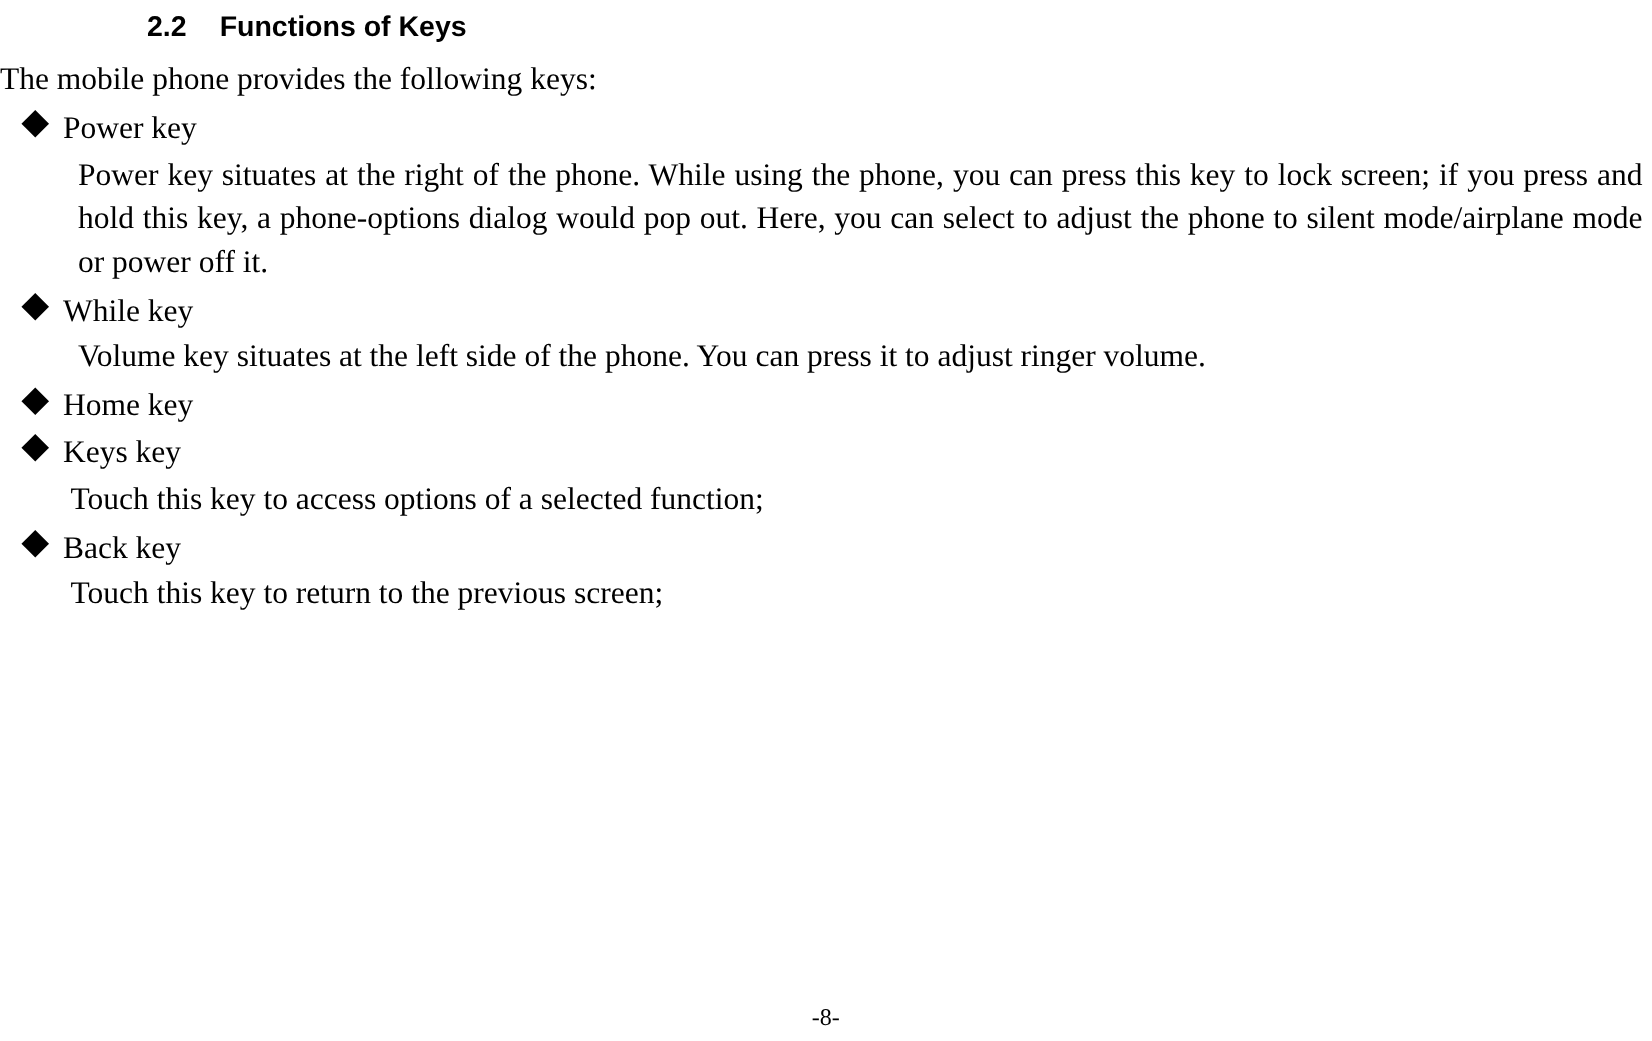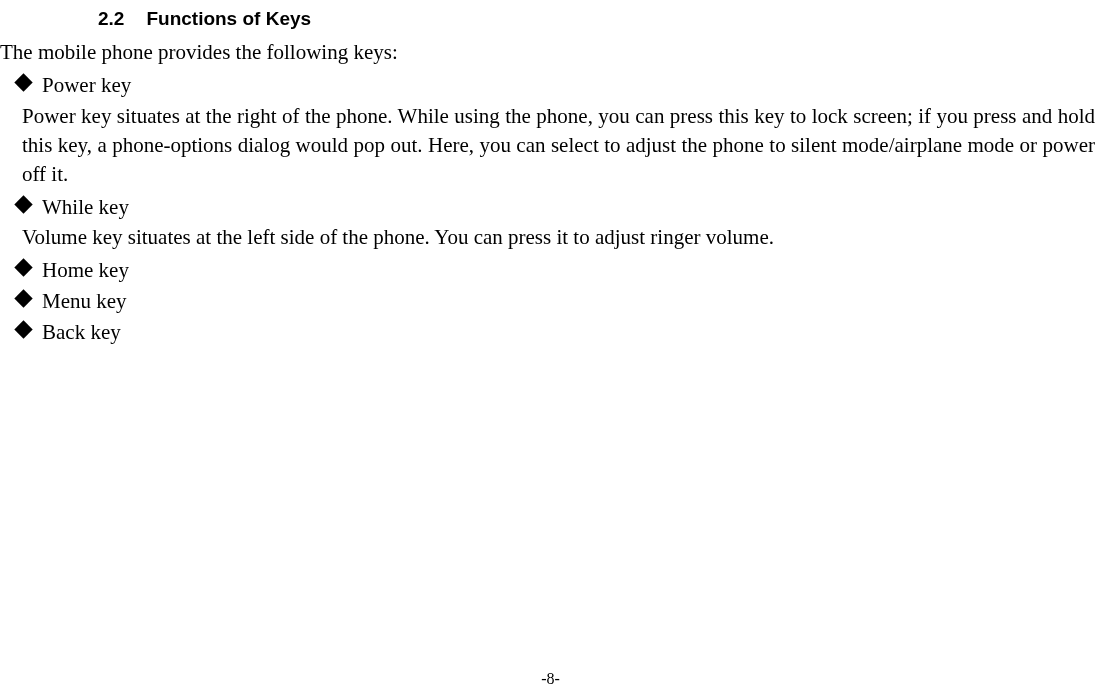--- a/index.html
+++ b/index.html
@@ -45,21 +45,21 @@
       transform: rotate(45deg);
       margin-right: 12px;
       vertical-align: 1px;
       margin-left: 2px;
     }
     .bullet-label {
       vertical-align: middle;
     }
     .body-text {
       font-size: 21px;
-      padding-left: 22px;
+      padding-left: 52px;
       padding-right: 6px;
       line-height: 1.38;
       margin-bottom: 4px;
     }
     .body-text.justify {
       text-align: justify;
     }
     .body-text.indent {
       padding-left: 47px;
     }
@@ -81,17 +81,19 @@
 </div>
 
 <div class="intro">The mobile phone provides the following keys:</div>
 
 <div id="items-container">
     <div class="bullet-item"><span class="diamond"></span><span class="bullet-label">Power key</span></div>
     <div class="body-text justify">Power key situates at the right of the phone. While using the phone, you can press this key to lock screen; if you press and hold this key, a phone-options dialog would pop out. Here, you can select to adjust the phone to silent mode/airplane mode or power off it.</div>
     <div class="bullet-item"><span class="diamond"></span><span class="bullet-label">While key</span></div>
     <div class="body-text">Volume key situates at the left side of the phone. You can press it to adjust ringer volume.</div>
     <div class="bullet-item"><span class="diamond"></span><span class="bullet-label">Home key</span></div>
-    <div class="bullet-item"><span class="diamond"></span><span class="bullet-label">Menu key</span></div>
+    <div class="bullet-item"><span class="diamond"></span><span class="bullet-label">Keys key</span></div>
+    <div class="body-text indent">Touch this key to access options of a selected function;</div>
     <div class="bullet-item"><span class="diamond"></span><span class="bullet-label">Back key</span></div>
+    <div class="body-text indent">Touch this key to return to the previous screen;</div>
   </div>
 
 <div class="page-number">-8-</div>
 
 </body></html>

